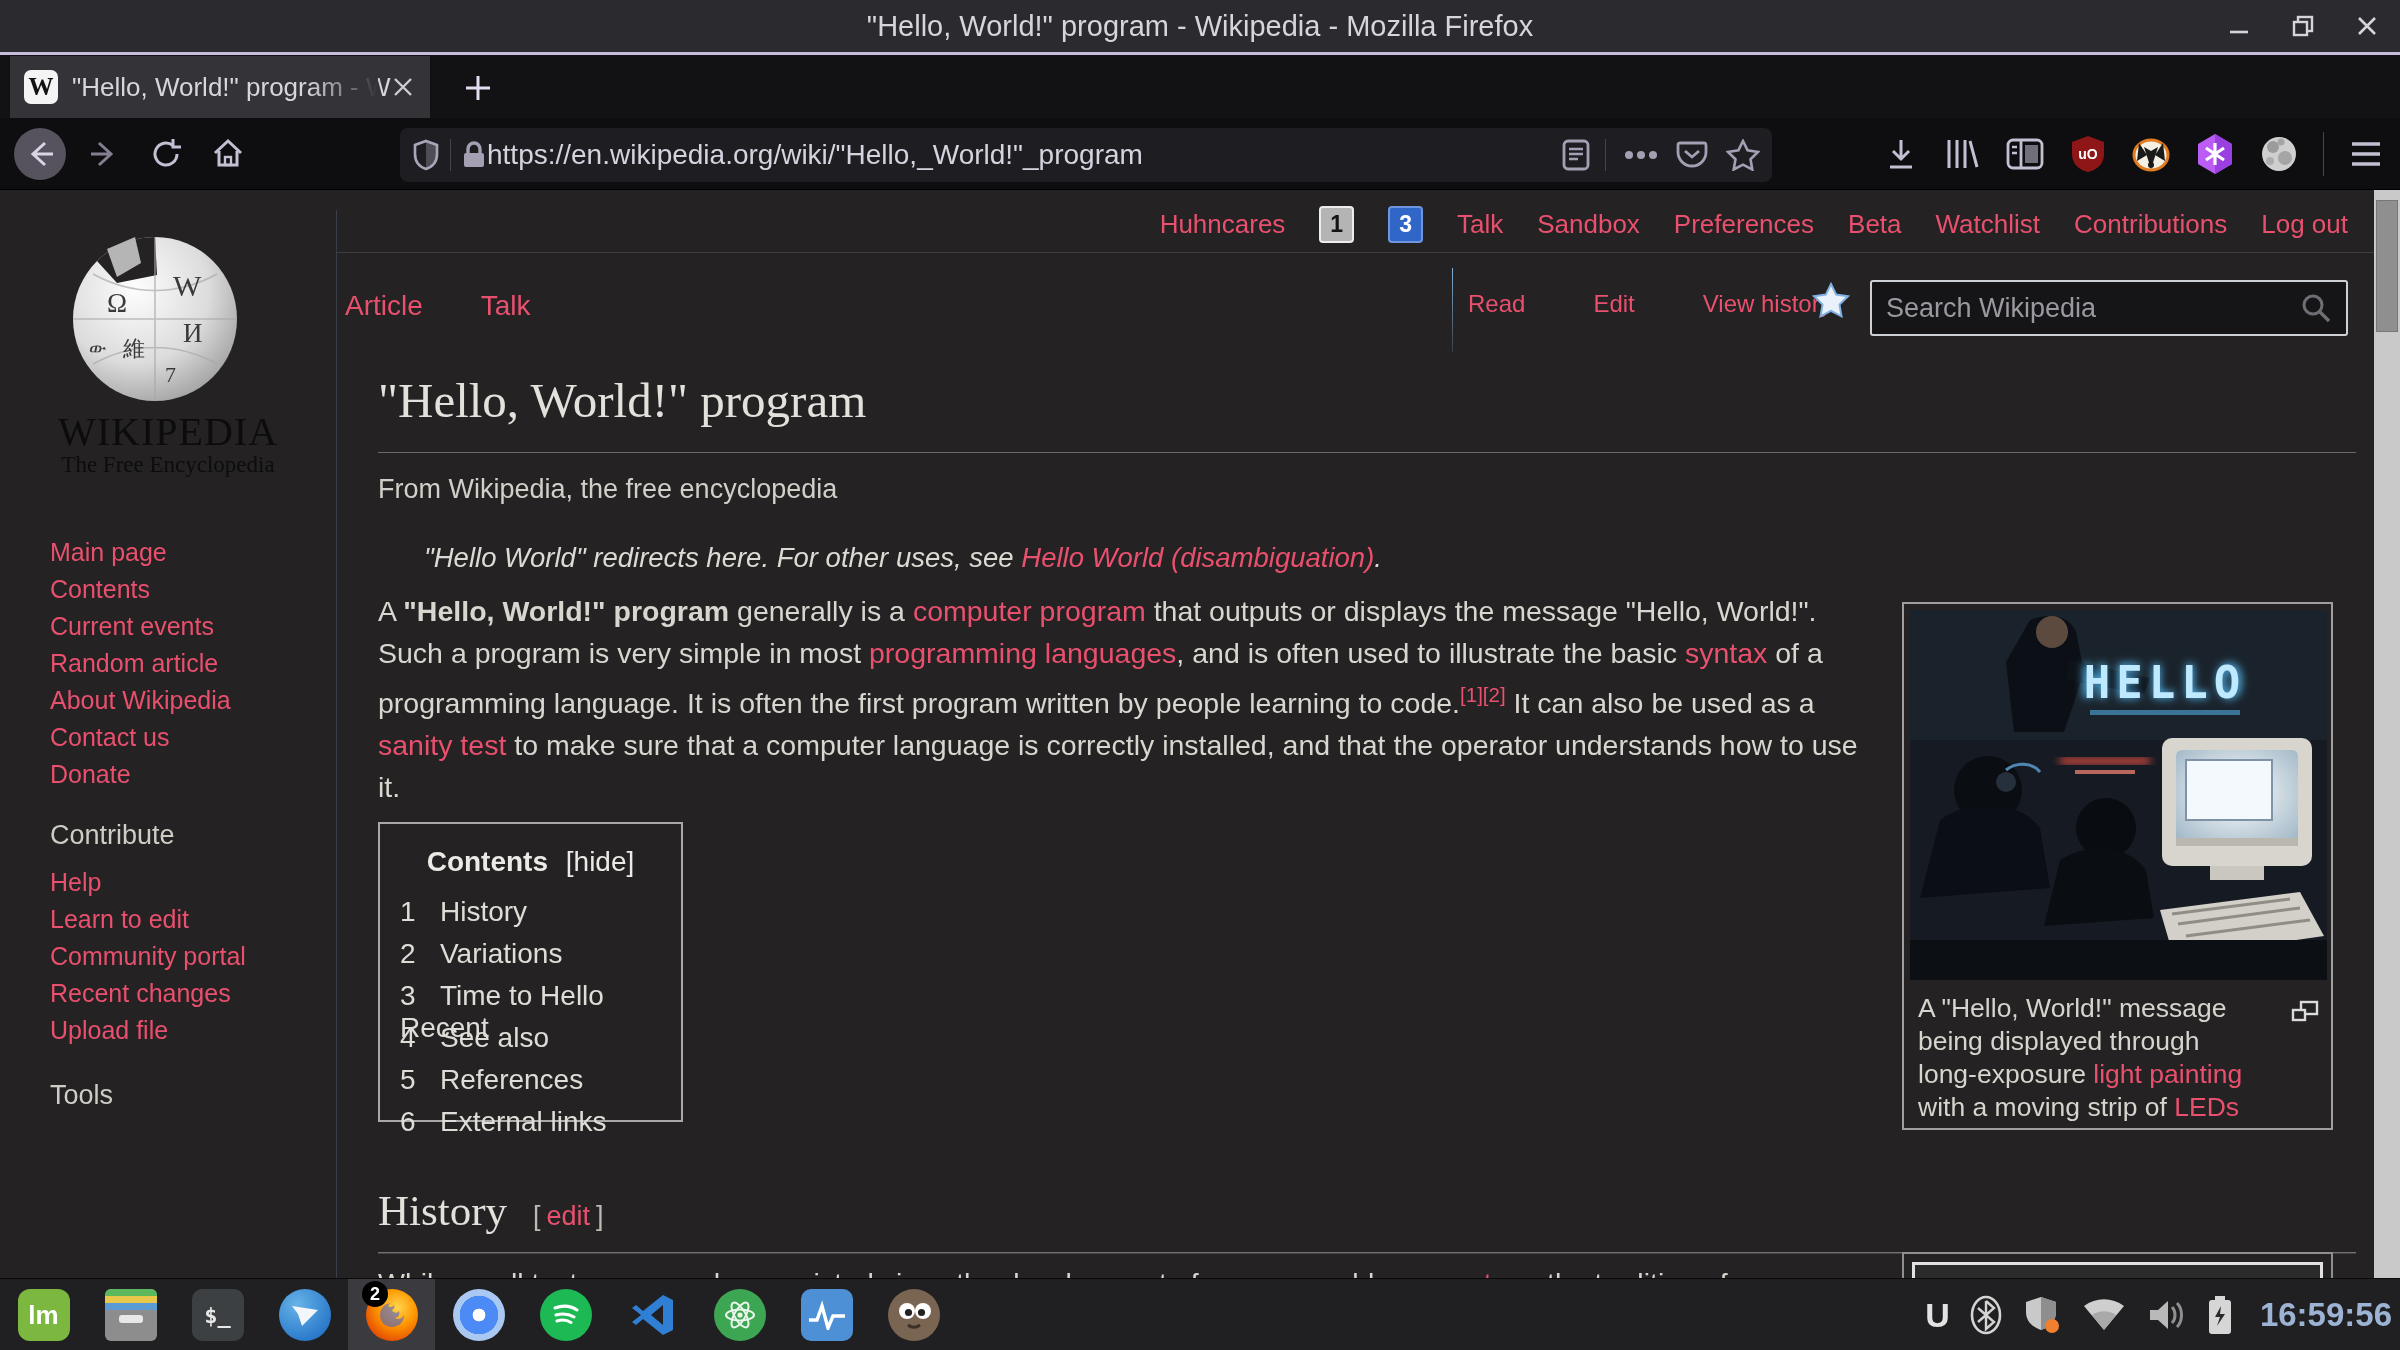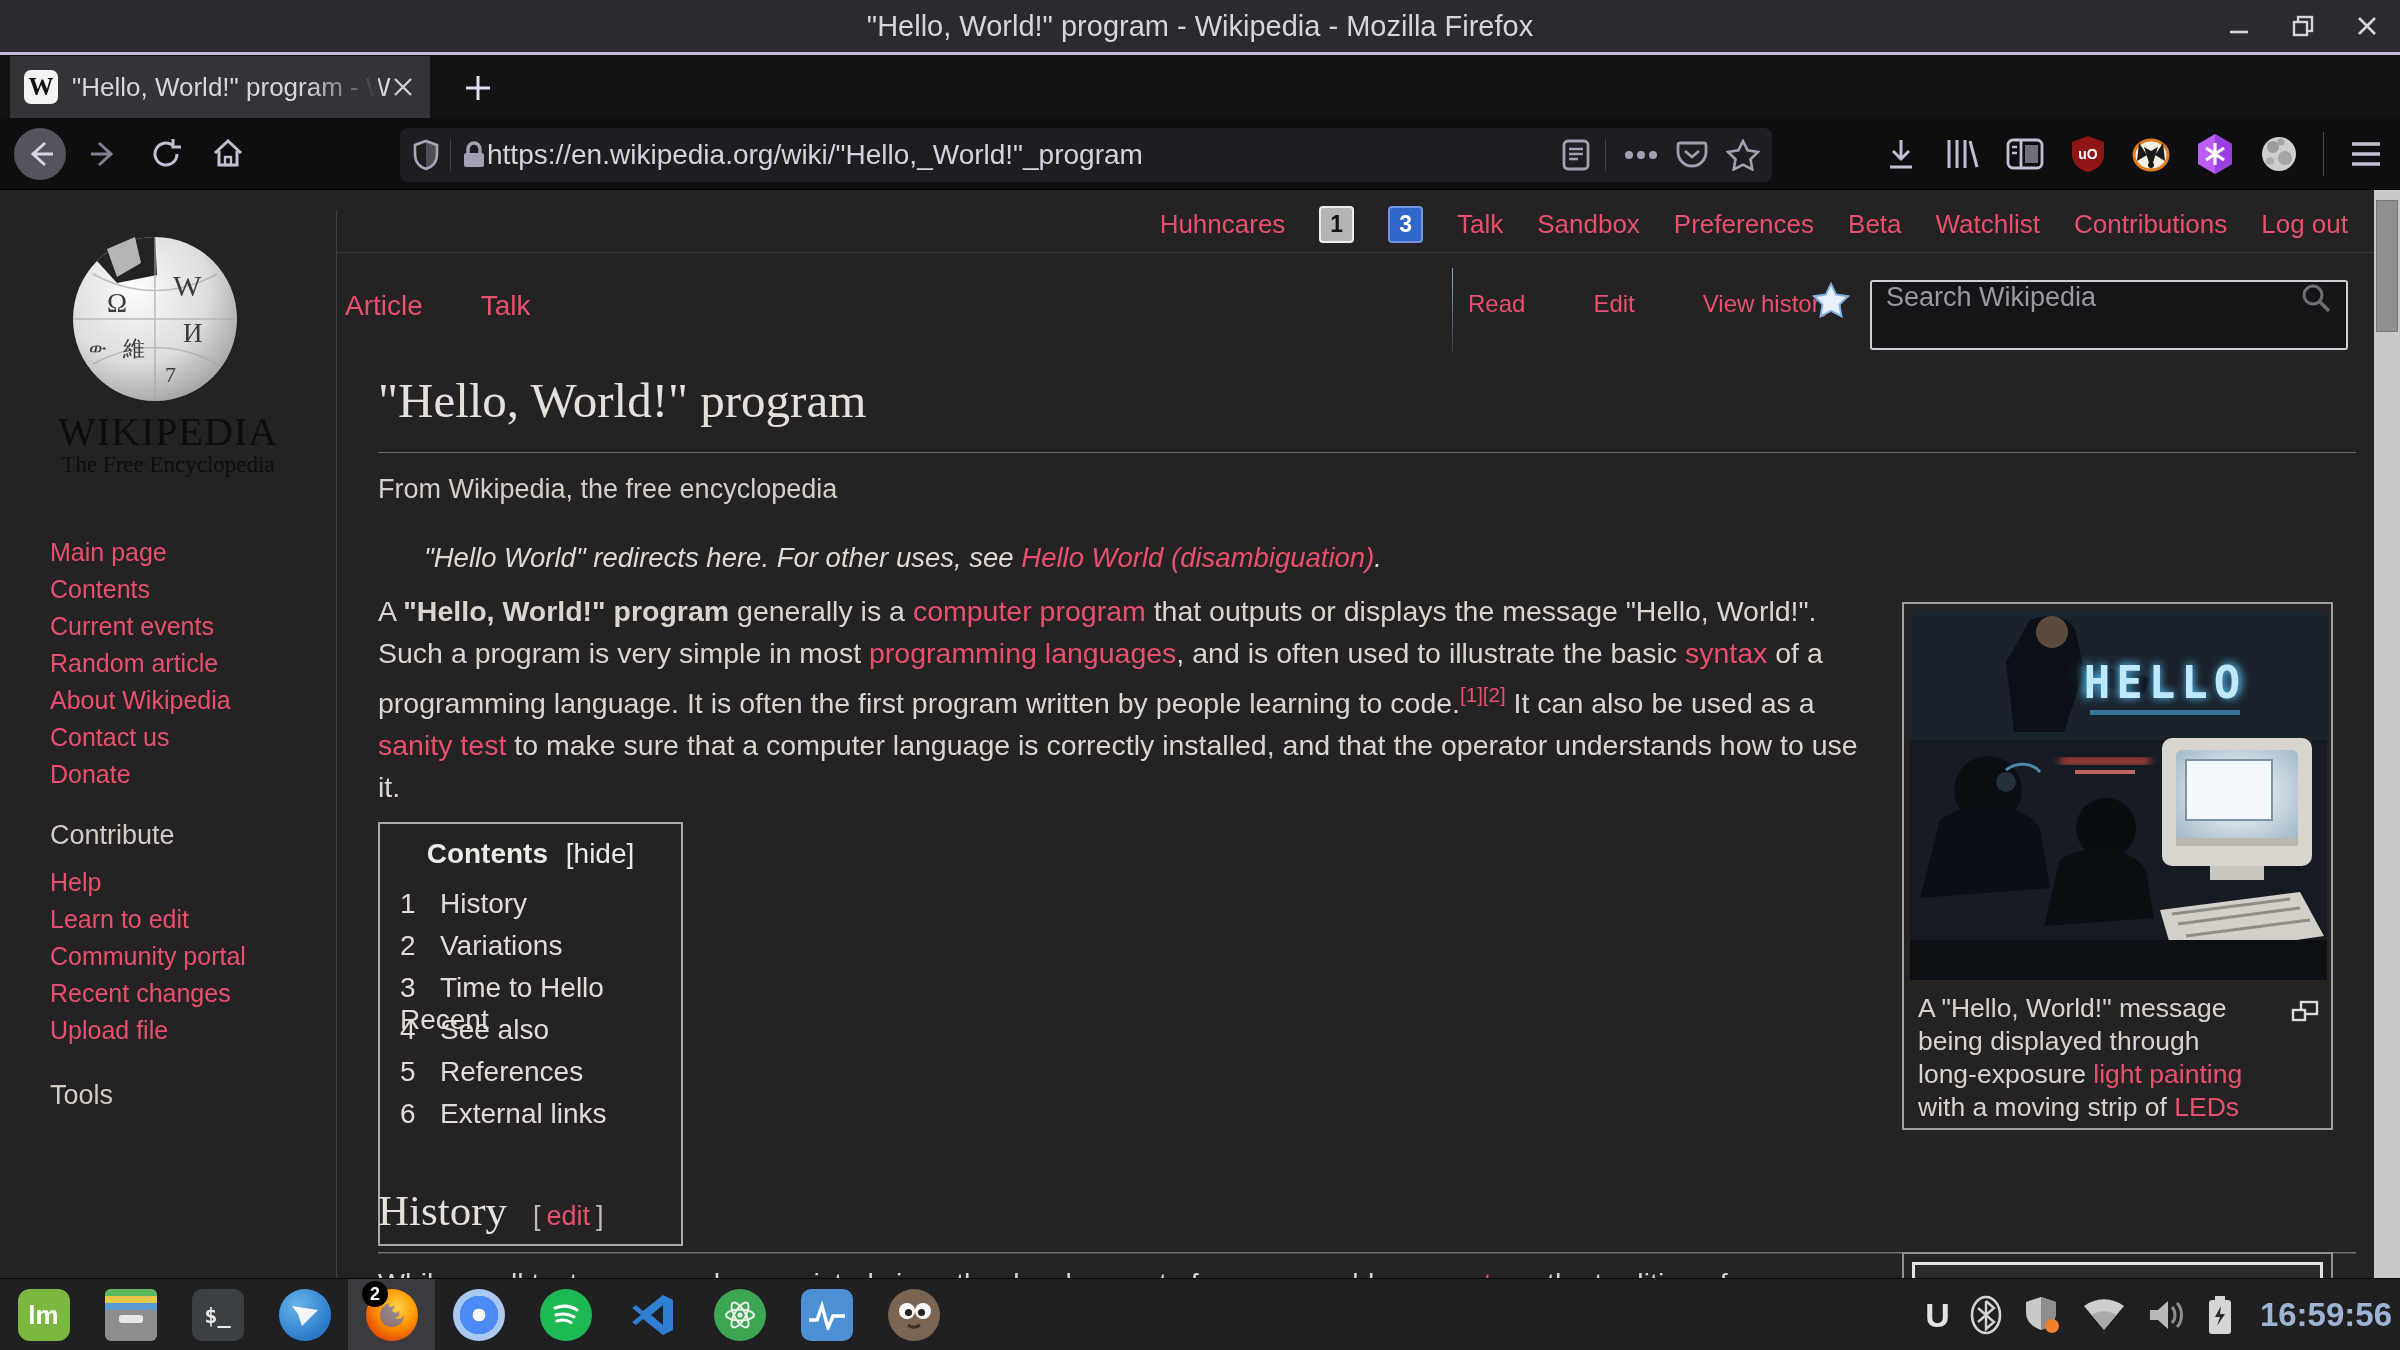--- a/index.html
+++ b/index.html
@@ -81,37 +81,37 @@
   .topline{position:absolute;left:336px;right:26px;top:62px;height:1px;background:#3d3d41}
 
   
   .nstabs{position:absolute;top:100px;left:345px;display:flex;gap:58px;font-size:28px}
   .nstabs span{color:var(--pink);cursor:pointer}
   .actions{position:absolute;top:100px;left:1468px;display:flex;gap:68px;font-size:24px}
   .actions span{color:var(--pink);cursor:pointer}
   .actdiv{position:absolute;left:1452px;top:78px;width:1px;height:84px;
           background:linear-gradient(#7fb0d8,#3a3e46)}
   .watchstar{position:absolute;left:1812px;top:92px}
-  .searchbox{position:absolute;left:1870px;top:90px;width:478px;height:70px;background:#151517;
-             border:2px solid #cdd1d6;border-radius:3px;display:flex;align-items:flex-start;padding:0 14px}
+  .searchbox{position:absolute;left:1870px;top:90px;width:478px;height:56px;background:#151517;
+             border:2px solid #cdd1d6;border-radius:3px;display:flex;align-items:center;padding:0 14px}
   .searchbox input{flex:1;background:transparent;border:none;outline:none;color:#cfccc6;
                    font-size:27px;font-family:"Liberation Sans",sans-serif}
   .searchbox input::placeholder{color:#9b98a0;opacity:1}
 
   
   .ptitle{position:absolute;left:378px;top:182px;font-family:"Liberation Serif",serif;
           font-size:49px;color:#e4e1dc}
   .trule{position:absolute;left:378px;right:44px;top:262px;height:1px;background:#6a6a6a}
   .subtitle{position:absolute;left:378px;top:284px;font-size:27px;color:#d2cfc9}
   .hatnote{position:absolute;left:424px;top:352px;font-size:27.5px;color:#dddad4;font-style:italic}
   .lead{position:absolute;left:378px;top:400px;width:1502px;font-size:28.5px;color:var(--text);
         line-height:42px}
 
-  .toc{position:absolute;left:378px;top:632px;width:305px;height:424px;border:2px solid #a9a9a9;
-       padding-top:14px}
+  .toc{position:absolute;left:378px;top:632px;width:305px;height:300px;border:2px solid #a9a9a9;
+       padding-top:22px}
   .toctitle{text-align:center;font-size:28px;color:#eceae6}
   .toclist{list-style:none;margin-top:18px;padding-left:20px}
   .toclist li{height:42px;font-size:28px;color:#e0ddd8;cursor:pointer}
   .toclist .n{display:inline-block;width:26px;color:#e0ddd8}
   .toclist .l{margin-left:14px}
 
   .figure{position:absolute;left:1902px;top:412px;width:431px;height:528px;border:2px solid #9f9f9f;
           background:#242223;padding:6px}
   .figcap{position:absolute;left:14px;top:388px;width:340px;font-size:26.5px;line-height:33px;
           color:#d7d4ce}

